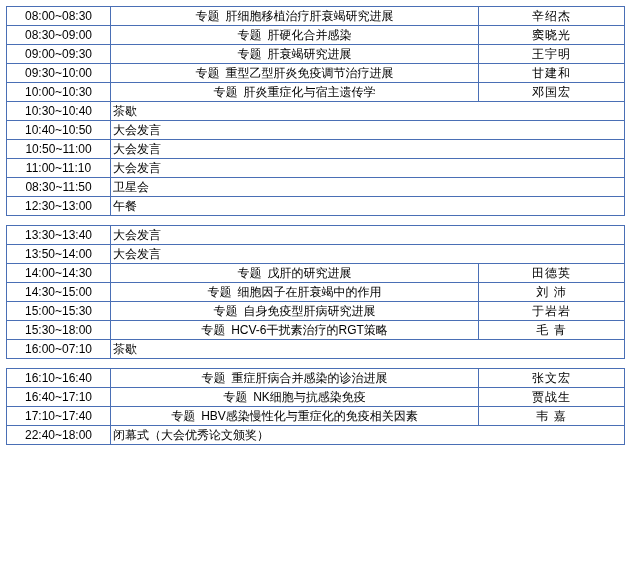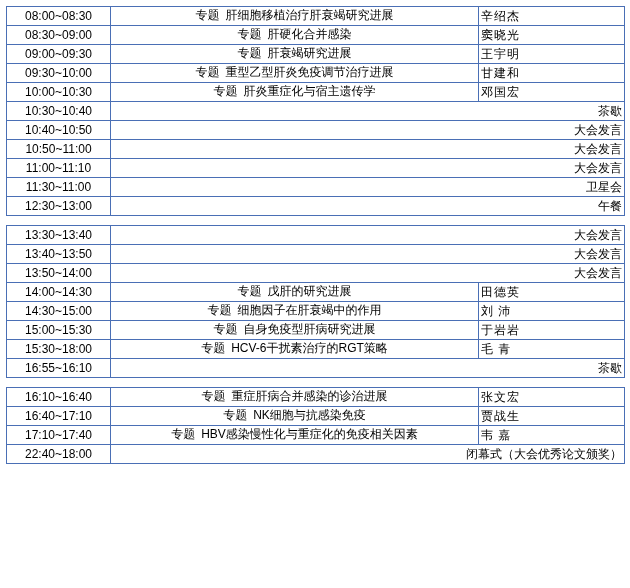--- a/index.html
+++ b/index.html
@@ -34,39 +34,38 @@
     text-align: center;
     white-space: nowrap;
     font-size: 11.5px;
   }
   .col-topic {
     width: 368px;
     text-align: center;
   }
   .col-speaker {
     width: 146px;
-    text-align: left;
+    text-align: center;
     letter-spacing: 1px;
   }
   
   tr.span-row td.col-time {
     width: 104px;
   }
   tr.span-row td.span-cell {
-    text-align: right;
+    text-align: left;
   }
   
   tr.spacer td {
     border: none;
     height: 10px;
     padding: 0;
   }
   .topic-label {
     margin-right: 6px;
-    font-family: Liberation Mono, monospace;
   }
 </style>
 </head>
 <body>
 
 <table class="schedule">
   <tbody>
       <tr>
         <td class="col-time">08:00~08:30</td>
         <td class="col-topic"><span class="topic-label">专题</span><span>肝细胞移植治疗肝衰竭研究进展</span></td>
@@ -102,36 +101,32 @@
       </tr>
       <tr class="span-row">
         <td class="col-time">10:50~11:00</td>
         <td class="span-cell" colspan="2">大会发言</td>
       </tr>
       <tr class="span-row">
         <td class="col-time">11:00~11:10</td>
         <td class="span-cell" colspan="2">大会发言</td>
       </tr>
       <tr class="span-row">
-        <td class="col-time">11:30~11:00</td>
+        <td class="col-time">08:30~11:50</td>
         <td class="span-cell" colspan="2">卫星会</td>
       </tr>
       <tr class="span-row">
         <td class="col-time">12:30~13:00</td>
         <td class="span-cell" colspan="2">午餐</td>
       </tr>
       <tr class="spacer">
         <td colspan="3"></td>
       </tr>
       <tr class="span-row">
         <td class="col-time">13:30~13:40</td>
-        <td class="span-cell" colspan="2">大会发言</td>
-      </tr>
-      <tr class="span-row">
-        <td class="col-time">13:40~13:50</td>
         <td class="span-cell" colspan="2">大会发言</td>
       </tr>
       <tr class="span-row">
         <td class="col-time">13:50~14:00</td>
         <td class="span-cell" colspan="2">大会发言</td>
       </tr>
       <tr>
         <td class="col-time">14:00~14:30</td>
         <td class="col-topic"><span class="topic-label">专题</span><span>戊肝的研究进展</span></td>
         <td class="col-speaker">田德英</td>
@@ -145,21 +140,21 @@
         <td class="col-time">15:00~15:30</td>
         <td class="col-topic"><span class="topic-label">专题</span><span>自身免疫型肝病研究进展</span></td>
         <td class="col-speaker">于岩岩</td>
       </tr>
       <tr>
         <td class="col-time">15:30~18:00</td>
         <td class="col-topic"><span class="topic-label">专题</span><span>HCV-6干扰素治疗的RGT策略</span></td>
         <td class="col-speaker">毛 青</td>
       </tr>
       <tr class="span-row">
-        <td class="col-time">16:55~16:10</td>
+        <td class="col-time">16:00~07:10</td>
         <td class="span-cell" colspan="2">茶歇</td>
       </tr>
       <tr class="spacer">
         <td colspan="3"></td>
       </tr>
       <tr>
         <td class="col-time">16:10~16:40</td>
         <td class="col-topic"><span class="topic-label">专题</span><span>重症肝病合并感染的诊治进展</span></td>
         <td class="col-speaker">张文宏</td>
       </tr>

